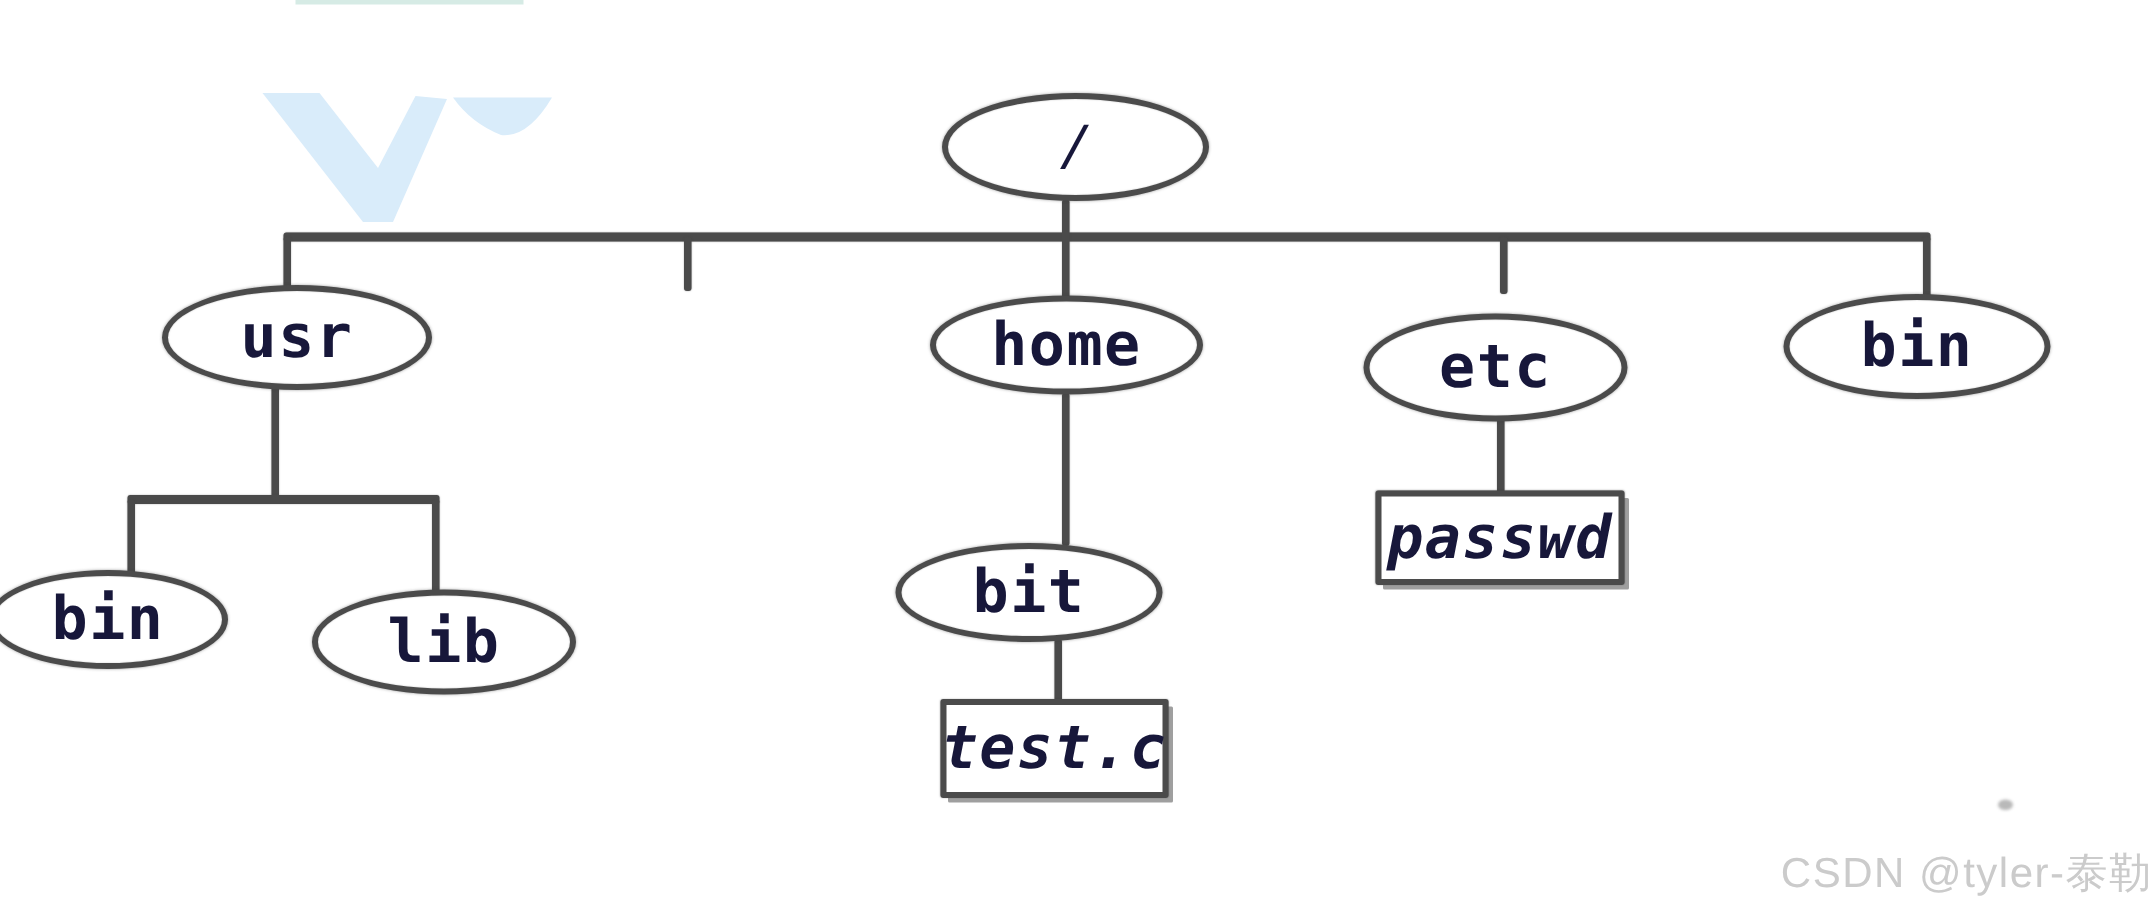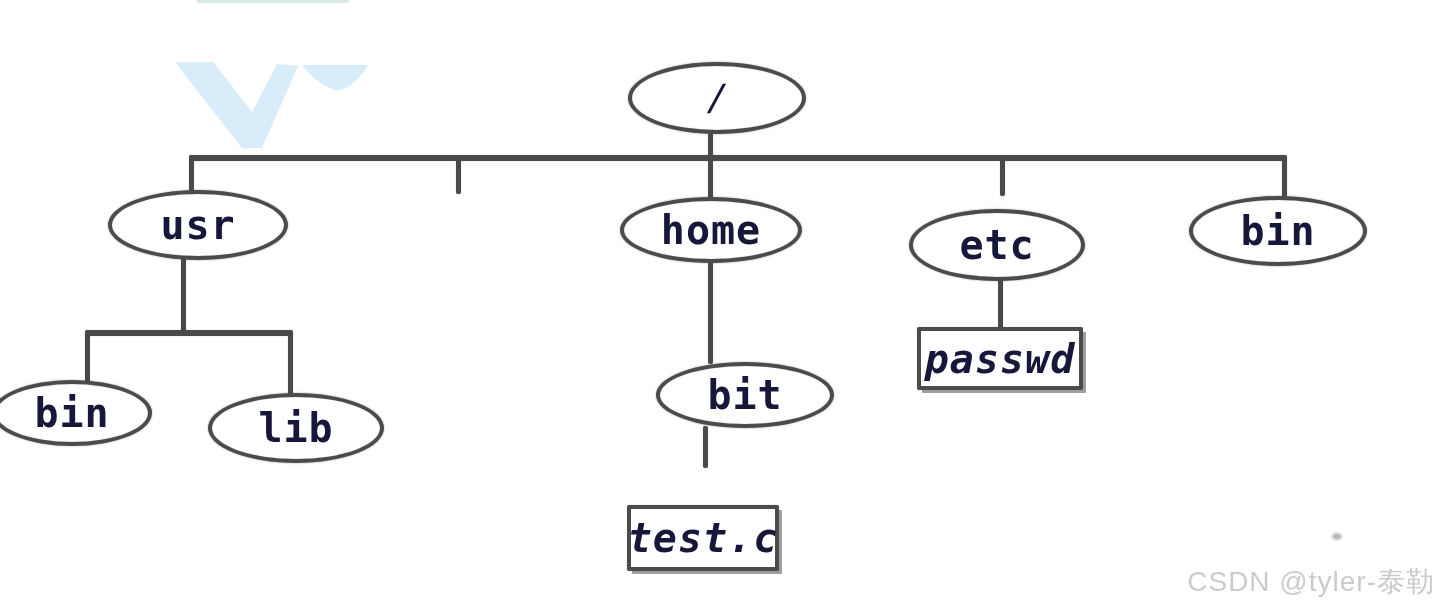--- a/index.html
+++ b/index.html
@@ -69,27 +69,27 @@
       </div>
       <div class="node ellipse" style="left: 1189px; top: 196px; width: 178px; height: 70px;">
         <span class="node-label">bin</span>
       </div>
       <div class="node ellipse" style="left: -8px; top: 380px; width: 160px; height: 66px;">
         <span class="node-label">bin</span>
       </div>
       <div class="node ellipse" style="left: 208px; top: 393px; width: 176px; height: 70px; text-align: center;">
         <span class="node-label">lib</span>
       </div>
-      <div class="node ellipse" style="left: 656px; top: 362px; width: 178px; height: 66px;">
+      <div class="node ellipse" style="left: 597px; top: 362px; width: 178px; height: 66px;">
         <span class="node-label">bit</span>
       </div>
       <div class="node rect" style="left: 917px; top: 327px; width: 166px; height: 63px;">
         <span class="node-label">passwd</span>
       </div>
-      <div class="node rect" style="left: 627px; top: 466px; width: 152px; height: 66px; margin-top: 39px;">
+      <div class="node rect" style="left: 627px; top: 466px; width: 152px; height: 66px;">
         <span class="node-label">test.c</span>
       </div>
     </div>
 
   <div id="speck"></div>
 
   <div id="csdn-wm">CSDN @tyler-泰勒</div>
 </div>
 
 </body></html>

